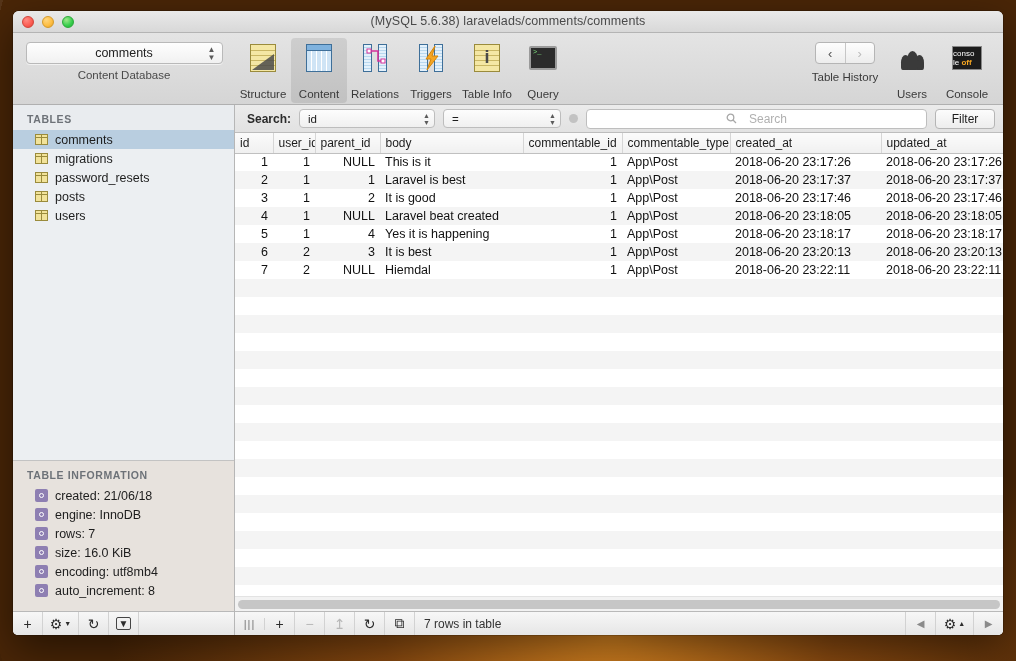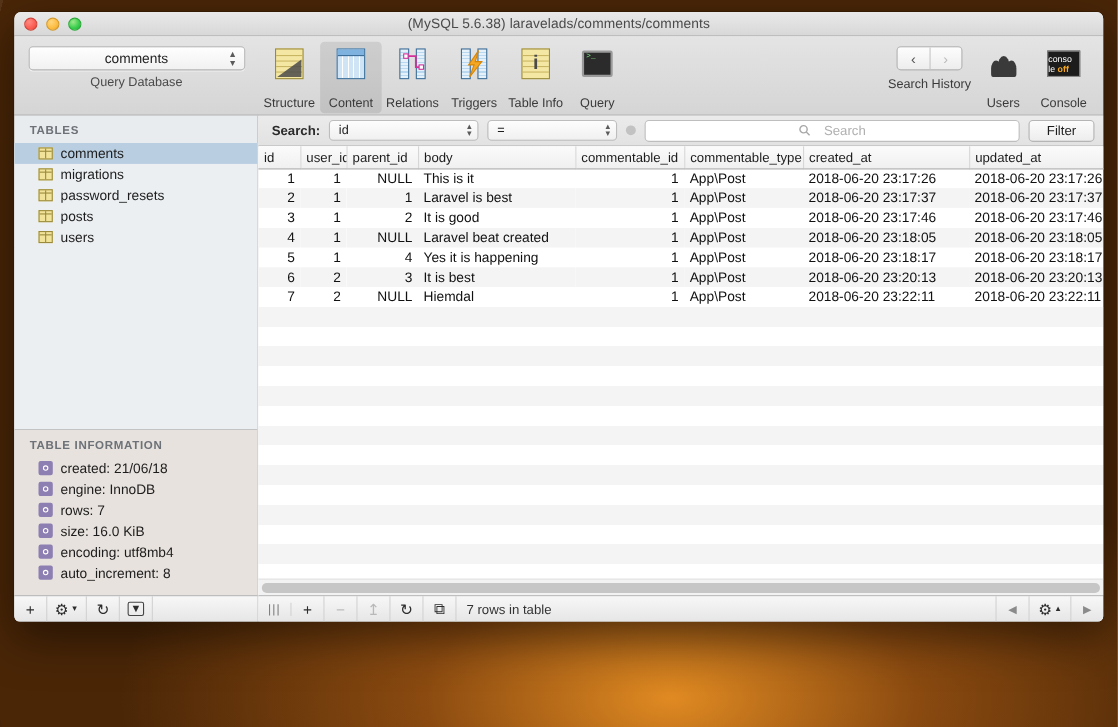--- a/index.html
+++ b/index.html
@@ -25,21 +25,21 @@
     background:
       linear-gradient(105deg, rgba(255,255,255,0.07) 0px, rgba(255,255,255,0.07) 3px, transparent 3px, transparent 17px),
       linear-gradient(78deg, rgba(0,0,0,0.06) 0px, rgba(0,0,0,0.06) 2px, transparent 2px, transparent 13px);
     pointer-events: none;
   }
 
   
   #window {
     position: absolute;
     left: 13px; top: 11px;
-    width: 990px; height: 554px;
+    width: 990px; height: 624px;
     background: #ececec;
     border-radius: 6px 6px 5px 5px;
     box-shadow: 0 14px 42px rgba(0,0,0,0.50), 0 0 0 0.5px rgba(0,0,0,0.35);
     overflow: hidden;
     display: flex;
     flex-direction: column;
   }
 
   
   #titlebar {
@@ -340,21 +340,21 @@
   <div id="toolbar">
 
     <div id="db-select-zone">
       <div id="db-popup">
         <span>comments</span>
         <span class="stepper">
             <span>▲</span>
             <span>▼</span>
           </span>
       </div>
-      <div id="db-caption">Query Database</div>
+      <div id="db-caption">Content Database</div>
     </div>
 
     <div id="tool-items">
 
       <div class="tool">
         <div class="glyph">
           <div class="ic-yellow">
             <div class="ln" style="top:5px"></div>
               <div class="ln" style="top:10px"></div>
             <div class="ln" style="top:15px"></div>
@@ -421,21 +421,21 @@
       </div>
 
     </div>
 
     <div id="tool-right">
       <div id="hist-group">
         <div id="hist-btns">
           <div>‹</div>
           <div class="dim">›</div>
         </div>
-        <div class="cap">Search History</div>
+        <div class="cap">Table History</div>
       </div>
 
       <div class="tool" style="width:54px;padding-top:4px">
         <div class="glyph">
           <div class="users-ic">
             <span style="width:9px;height:15px;margin-right:-3px"></span>
             <span style="width:11px;height:19px;z-index:2"></span>
             <span style="width:9px;height:15px;margin-left:-3px"></span>
           </div>
         </div>

